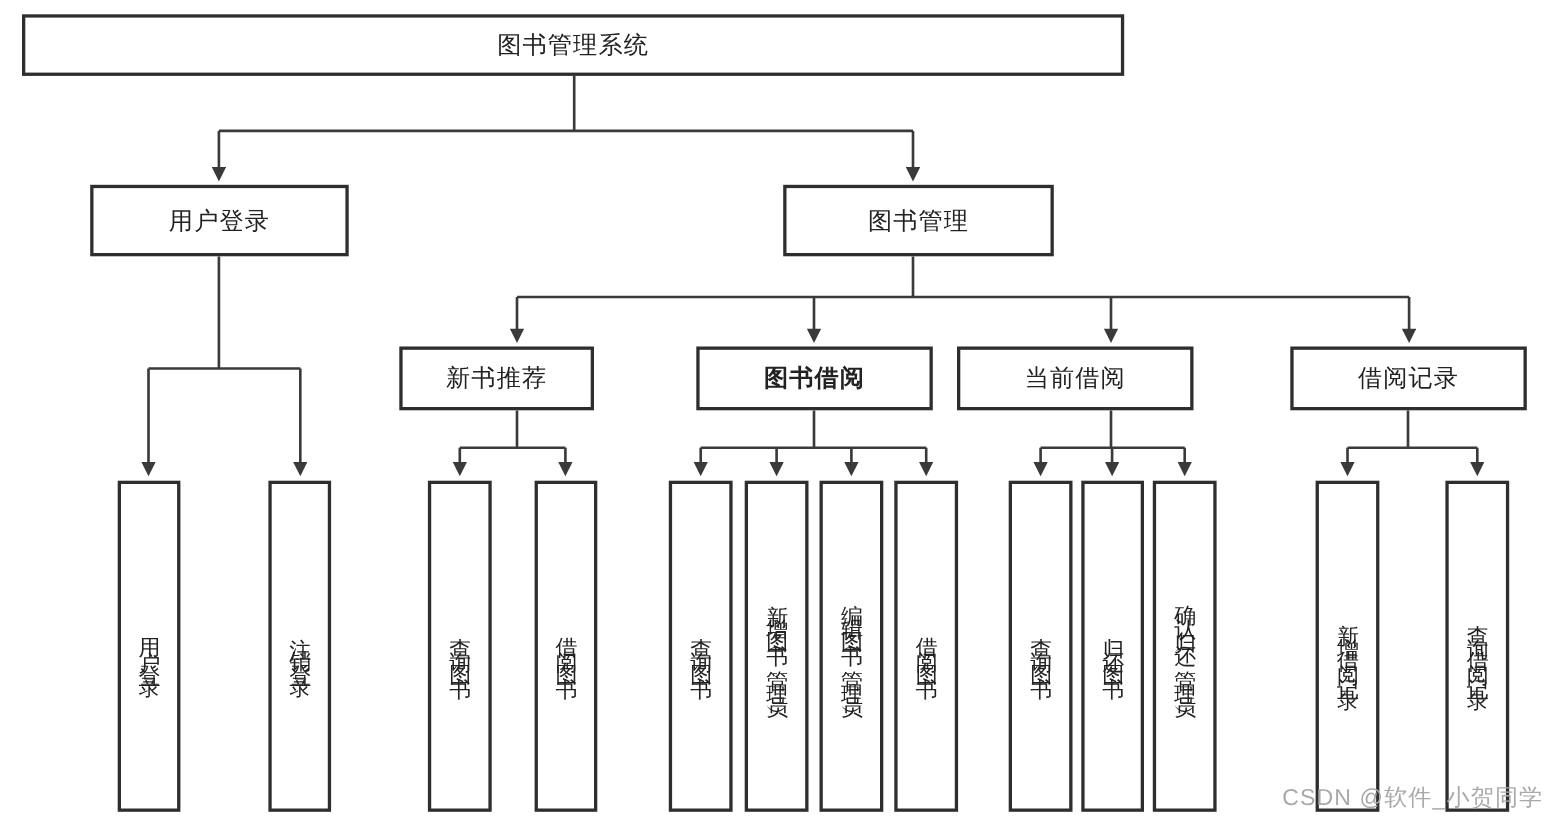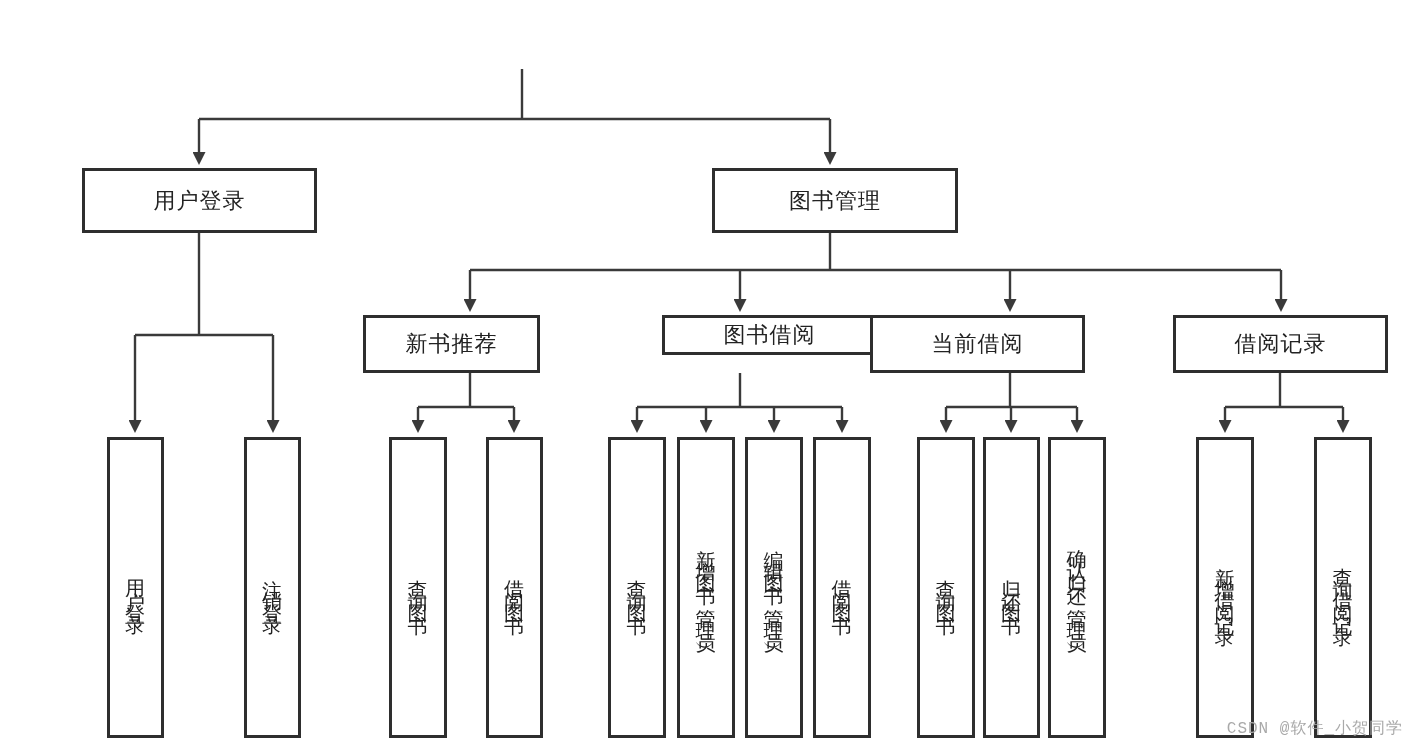--- a/index.html
+++ b/index.html
@@ -31,23 +31,22 @@
   }
   .vnode{
     writing-mode:vertical-rl;
     font-size:20px;
     letter-spacing:12px;
     line-height:1;
     white-space:normal;
   }
   .watermark{
     position:absolute;right:2px;bottom:8px;
-    font-size:16px;color:var(--watermark);
+    font-size:21px;color:var(--watermark);
     letter-spacing:1px;
-    font-family:Liberation Mono, monospace;
   }
 </style>
 </head>
 <body>
 
 <div class="stage">
 
   <svg class="wires" viewBox="0 0 1405 747">
     <defs>
       <marker id="arrow" markerUnits="userSpaceOnUse" viewBox="0 0 10 10" markerWidth="22" markerHeight="13" refX="7" refY="5" orient="auto">
@@ -103,26 +102,27 @@
     </g>
 
     <g>
       <path d="M1280,373 V407"></path>
       <path d="M1225,407 H1343"></path>
       <path d="M1225,407 V429" marker-end="url(#arrow)"></path>
       <path d="M1343,407 V429" marker-end="url(#arrow)"></path>
     </g>
   </svg>
 
+  <div class="node" style="left:20px;top:13px;width:1002px;height:56px;">图书管理系统</div>
 
   <div class="node" style="left:82px;top:168px;width:235px;height:65px;">用户登录</div>
   <div class="node" style="left:712px;top:168px;width:246px;height:65px;text-align:center;">图书管理</div>
 
   <div class="node" style="left:363px;top:315px;width:177px;height:58px;">新书推荐</div>
-  <div class="node" style="left:662px;top:315px;width:215px;height:40px;">图书借阅</div>
+  <div class="node" style="left:633px;top:315px;width:215px;height:58px;font-weight:bold;">图书借阅</div>
   <div class="node" style="left:870px;top:315px;width:215px;height:58px;">当前借阅</div>
   <div class="node" style="left:1173px;top:315px;width:215px;height:58px;">借阅记录</div>
 
   <div class="node vnode" style="left:107px;top:437px;width:57px;height:301px;">用户登录</div>
   <div class="node vnode" style="left:244px;top:437px;width:57px;height:301px;">注销登录</div>
 
   <div class="node vnode" style="left:389px;top:437px;width:58px;height:301px;">查询图书</div>
   <div class="node vnode" style="left:486px;top:437px;width:57px;height:301px;">借阅图书</div>
 
   <div class="node vnode" style="left:608px;top:437px;width:58px;height:301px;">查询图书</div>

